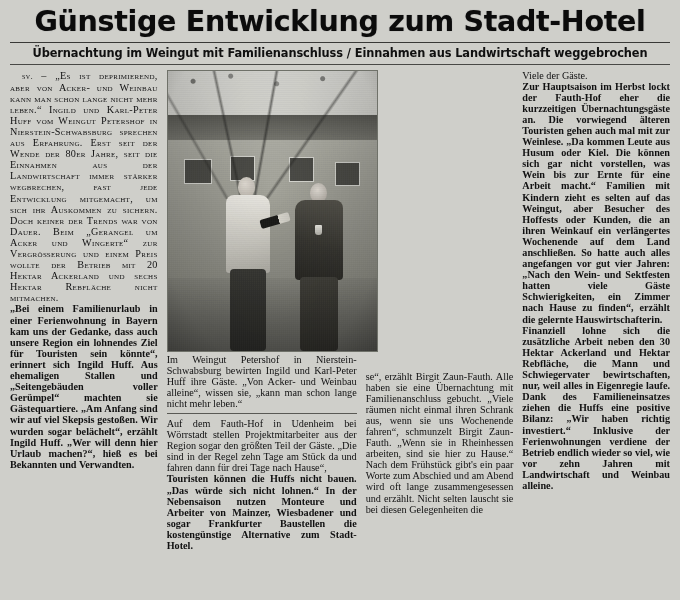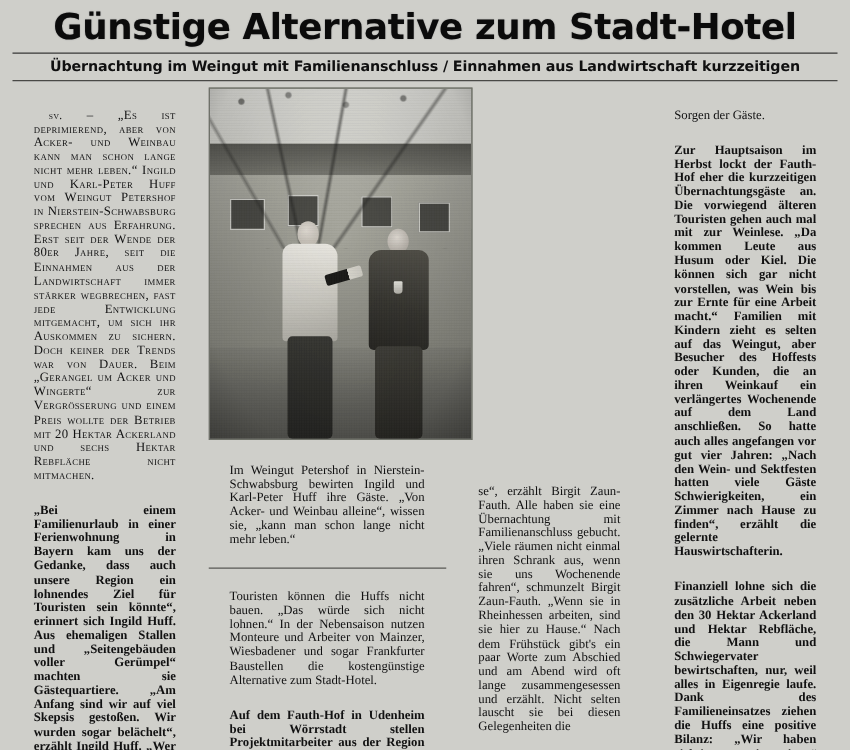--- a/index.html
+++ b/index.html
@@ -60,21 +60,21 @@
   }
   .col {
     width: 211px;
     position: relative;
   }
   .col p, .col .capt {
     font-family: "Liberation Serif", serif;
     font-size: 10.2px;
     line-height: 11.1px;
     text-align: justify;
-    margin: 17px;
+    margin: 0;
     color: #131313;
     hyphens: auto;
   }
   .col p + p {
     margin-top: 0px;
     font-weight: bold;
   }
   .dateline {
     font-variant: small-caps;
     font-weight: normal;
@@ -227,23 +227,23 @@
     border: none;
     border-top: 1px solid #5a5a55;
     margin: 4px 0 4px 0;
   }
 </style>
 </head>
 <body>
 
 <div class="page">
 
-  <h1 class="headline">Günstige Alternative zum Stadt-Hotel</h1>
+  <h1 class="headline">Günstige Entwicklung zum Stadt-Hotel</h1>
   <hr class="rule">
-  <div class="subhead">Übernachtung im Weingut mit Familienanschluss / Einnahmen aus Landwirtschaft kurzzeitigen</div>
+  <div class="subhead">Übernachtung im Weingut mit Familienanschluss / Einnahmen aus Landwirtschaft weggebrochen</div>
   <hr class="rule2">
 
   <div class="cols">
 
     <div class="col">
       <p>
         <span class="sv">sv.</span>
         <span class="dateline">– „Es ist deprimierend, aber von Acker- und Weinbau kann man schon lange nicht mehr leben.“ Ingild und Karl-Peter Huff vom Weingut Petershof in Nierstein-Schwabsburg sprechen aus Erfahrung. Erst seit der Wende der 80er Jahre, seit die Einnahmen aus der Landwirtschaft immer stärker wegbrechen, fast jede Entwicklung mitgemacht, um sich ihr Auskommen zu sichern. Doch keiner der Trends war von Dauer. Beim „Gerangel um Acker und Wingerte“ zur Vergrößerung und einem Preis wollte der Betrieb mit 20 Hektar Ackerland und sechs Hektar Rebfläche nicht mitmachen.</span>
       </p>
       <p>„Bei einem Familienurlaub in einer Ferienwohnung in Bayern kam uns der Gedanke, dass auch unsere Region ein lohnendes Ziel für Touristen sein könnte“, erinnert sich Ingild Huff. Aus ehemaligen Stallen und „Seitengebäuden voller Gerümpel“ machten sie Gästequartiere. „Am Anfang sind wir auf viel Skepsis gestoßen. Wir wurden sogar belächelt“, erzählt Ingild Huff. „Wer will denn hier Urlaub machen?“, hieß es bei Bekannten und Verwandten.</p>
@@ -273,29 +273,29 @@
             <div class="legs"></div>
           </div>
           <div class="bottle"></div>
           <div class="glass"></div>
           <div class="vignette"></div>
           <div class="grain"></div>
         </div>
         <div class="capt">Im Weingut Petershof in Nierstein-Schwabsburg bewirten Ingild und Karl-Peter Huff ihre Gäste. „Von Acker- und Weinbau alleine“, wissen sie, „kann man schon lange nicht mehr leben.“</div>
         <hr class="capt-rule">
       </div>
+      <p>Auf dem Fauth-Hof in Udenheim bei Wörrstadt stellen Projektmitarbeiter aus der Region sogar den größten Teil der Gäste. „Die sind in der Regel zehn Tage am Stück da und fahren dann für drei Tage nach Hause“,</p>
       <p>Touristen können die Huffs nicht bauen. „Das würde sich nicht lohnen.“ In der Nebensaison nutzen Monteure und Arbeiter von Mainzer, Wiesbadener und sogar Frankfurter Baustellen die kostengünstige Alternative zum Stadt-Hotel.</p>
-      <p>Auf dem Fauth-Hof in Udenheim bei Wörrstadt stellen Projektmitarbeiter aus der Region sogar den größten Teil der Gäste. „Die sind in der Regel zehn Tage am Stück da und fahren dann für drei Tage nach Hause“,</p>
     </div>
 
     <div class="col">
       <div style="height:301px;"></div>
       <p>se“, erzählt Birgit Zaun-Fauth. Alle haben sie eine Übernachtung mit Familienanschluss gebucht. „Viele räumen nicht einmal ihren Schrank aus, wenn sie uns Wochenende fahren“, schmunzelt Birgit Zaun-Fauth. „Wenn sie in Rheinhessen arbeiten, sind sie hier zu Hause.“ Nach dem Frühstück gibt's ein paar Worte zum Abschied und am Abend wird oft lange zusammengesessen und erzählt. Nicht selten lauscht sie bei diesen Gelegenheiten die</p>
     </div>
 
     <div class="col">
-      <p>Sorgen der Gäste.</p>
+      <p>Viele der Gäste.</p>
       <p>Zur Hauptsaison im Herbst lockt der Fauth-Hof eher die kurzzeitigen Übernachtungsgäste an. Die vorwiegend älteren Touristen gehen auch mal mit zur Weinlese. „Da kommen Leute aus Husum oder Kiel. Die können sich gar nicht vorstellen, was Wein bis zur Ernte für eine Arbeit macht.“ Familien mit Kindern zieht es selten auf das Weingut, aber Besucher des Hoffests oder Kunden, die an ihren Weinkauf ein verlängertes Wochenende auf dem Land anschließen. So hatte auch alles angefangen vor gut vier Jahren: „Nach den Wein- und Sektfesten hatten viele Gäste Schwierigkeiten, ein Zimmer nach Hause zu finden“, erzählt die gelernte Hauswirtschafterin.</p>
       <p>Finanziell lohne sich die zusätzliche Arbeit neben den 30 Hektar Ackerland und Hektar Rebfläche, die Mann und Schwiegervater bewirtschaften, nur, weil alles in Eigenregie laufe. Dank des Familieneinsatzes ziehen die Huffs eine positive Bilanz: „Wir haben richtig investiert.“ Inklusive der Ferienwohnungen verdiene der Betrieb endlich wieder so viel, wie vor zehn Jahren mit Landwirtschaft und Weinbau alleine.</p>
     </div>
 
   </div>
 </div>
 
 </body></html>

